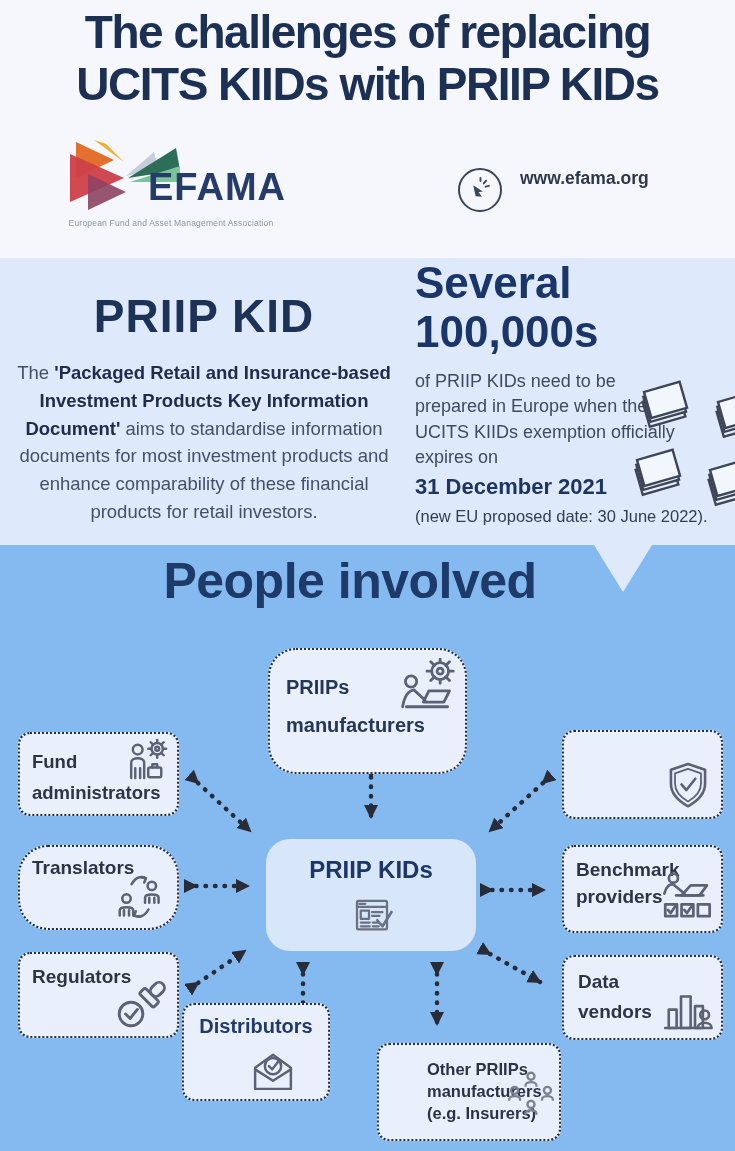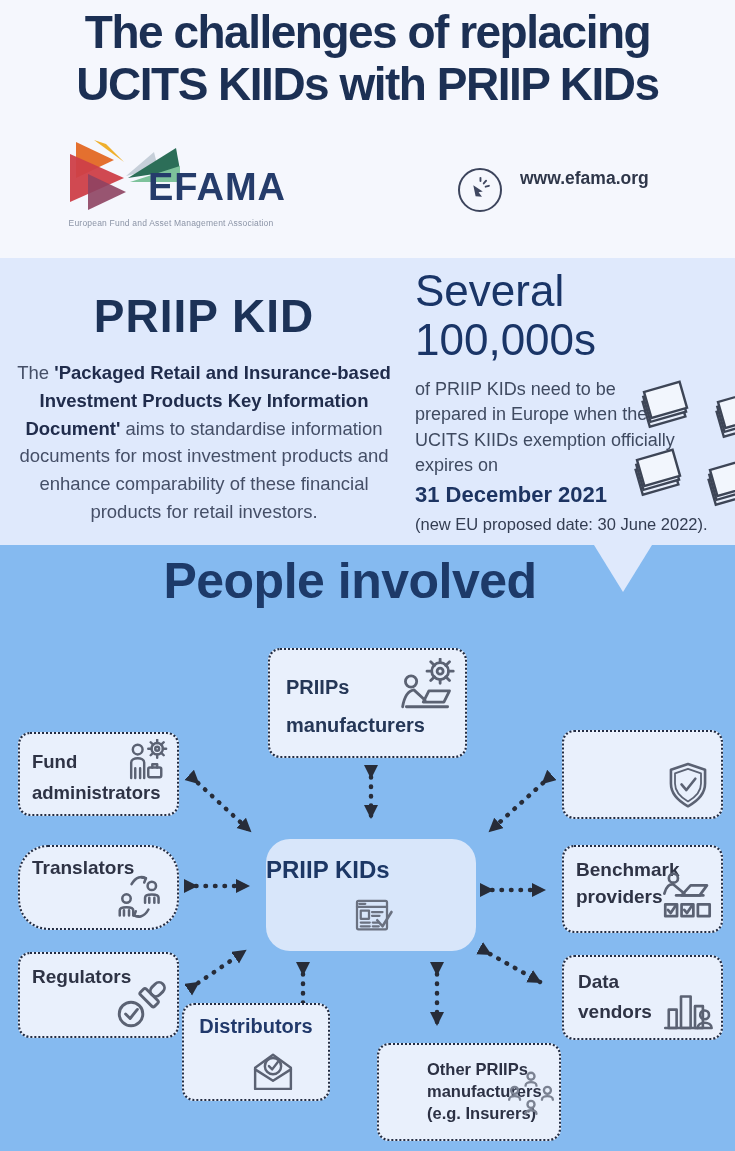--- a/index.html
+++ b/index.html
@@ -27,40 +27,40 @@
   
   .sec-mid { position:absolute; left:0; top:258px; width:735px; height:287px; background:#dfe9fc; }
   .mid-left { position:absolute; left:0; top:0; width:408px; height:100%; }
   .mid-left h2 { margin-top:31px; text-align:center; font-size:46px; font-weight:bold;
     color:#1c3257; letter-spacing:1px; }
   .mid-desc { margin-top:16px; padding:0 2px; text-align:center; font-size:18.5px;
     line-height:1.5; color:#454f67; }
   .mid-desc .b { font-weight:bold; color:#202c4c; }
 
   .mid-right { position:absolute; left:415px; top:0; width:320px; height:100%; }
-  .stat-big { margin-top:8px; font-size:44px; font-weight:normal; color:#1a3567; line-height:1.12; }
+  .stat-big { font-size:44px; font-weight:bold; color:#1a3567; line-height:1.12; }
   .stat-big span { display:block; }
   .stat-body { margin-top:12px; width:262px; font-size:18px; line-height:1.42; color:#3f4a60; }
   .stat-deadline { margin-top:3px; font-size:22px; font-weight:bold; color:#1d3462; }
   .stat-note { margin-top:7px; width:320px; font-size:16.5px; color:#333d52; }
   .papers { position:absolute; left:213px; top:112px; }
 
   
   .sec-people { position:absolute; left:0; top:545px; width:735px; height:606px; background:#85baf0; }
   .notch { position:absolute; left:594px; top:545px; width:0; height:0;
     border-left:29px solid transparent; border-right:29px solid transparent;
     border-top:47px solid #dfe9fc; }
   .people-title { position:absolute; left:0; top:552px; width:700px; text-align:center;
     font-size:50px; font-weight:bold; color:#1d3a69; letter-spacing:-.5px; }
 
   .node { position:absolute; background:#e9f0fc; border:2px dotted #232c42; border-radius:12px; }
   .node .lbl { position:absolute; font-weight:bold; color:#2e3345; }
   .node .icon { position:absolute; }
 
-  .n-top    { left:268px; top:648px; width:199px; height:110px; }
+  .n-top    { left:268px; top:648px; width:199px; height:126px;border-radius:28px; }
   .n-top    .lbl { left:16px; top:18px; width:160px; font-size:20px; line-height:38px; color:#253757; }
   .n-top    .icon { right:8px;  top:8px; }
   .n-fund   { left:18px;  top:732px; width:161px; height:84px; }
   .n-fund   .lbl { left:12px; top:12px; width:120px; font-size:18.5px; line-height:31px; }
   .n-fund   .icon { right:6px; top:5px; }
   .n-risk   { left:562px; top:730px; width:161px; height:89px; }
   .n-risk   .lbl { left:12px; top:10px; width:125px; font-size:18.5px; line-height:27px; }
   .n-risk   .icon { right:7px; bottom:5px; }
   .n-trans  { left:18px;  top:845px; width:161px; height:85px;border-radius:30px; }
   .n-trans  .lbl { left:12px; top:10px; width:130px; font-size:19px; }
@@ -76,21 +76,21 @@
   .n-data   .icon { right:5px; bottom:3px; }
   .n-dist   { left:182px; top:1003px; width:148px; height:98px; }
   .n-dist   .lbl { left:0; top:10px; width:100%; text-align:center; font-size:20px; color:#21396b; }
   .n-dist   .icon { left:63px; top:40px; }
   .n-other  { left:377px; top:1043px; width:184px; height:98px; }
   .n-other  .lbl { left:12px; top:13px; width:127px; font-size:16.5px; line-height:22px; color:#2c3144;margin-left:36px; }
   .n-other  .icon { right:3px; top:25px; }
 
   .n-center { left:266px; top:839px; width:210px; height:112px; background:#d8e6fa;
     border:none; border-radius:24px; }
-  .n-center .lbl { left:0; top:17px; width:100%; text-align:left; font-size:24px; color:#1c3765; }
+  .n-center .lbl { left:0; top:17px; width:100%; text-align:center; font-size:24px; color:#1c3765; }
   .n-center .icon { left:82px; top:52px; }
 
   .arrows { position:absolute; left:0; top:0; pointer-events:none; }
   svg { display:block; }
 </style>
 </head>
 <body>
 
 <div class="page">
 

